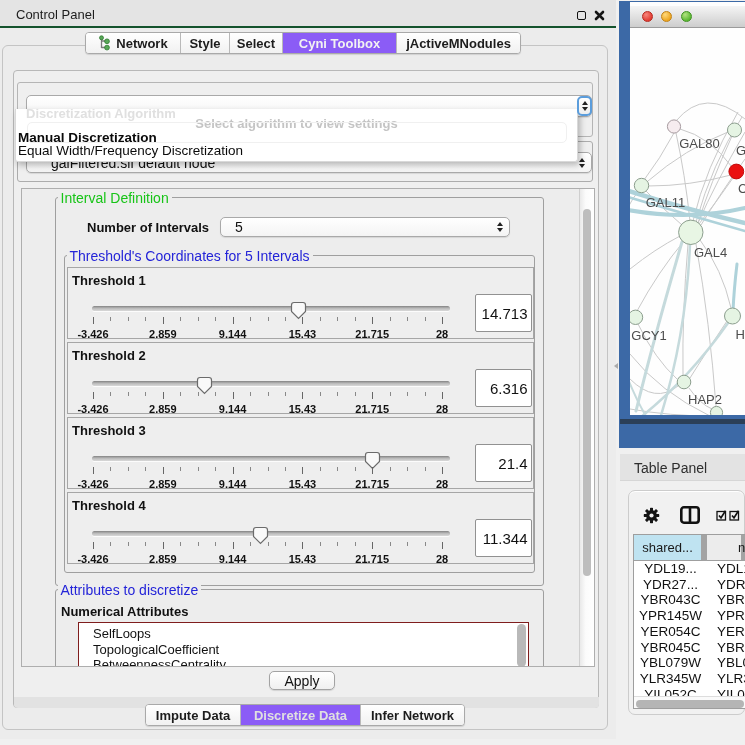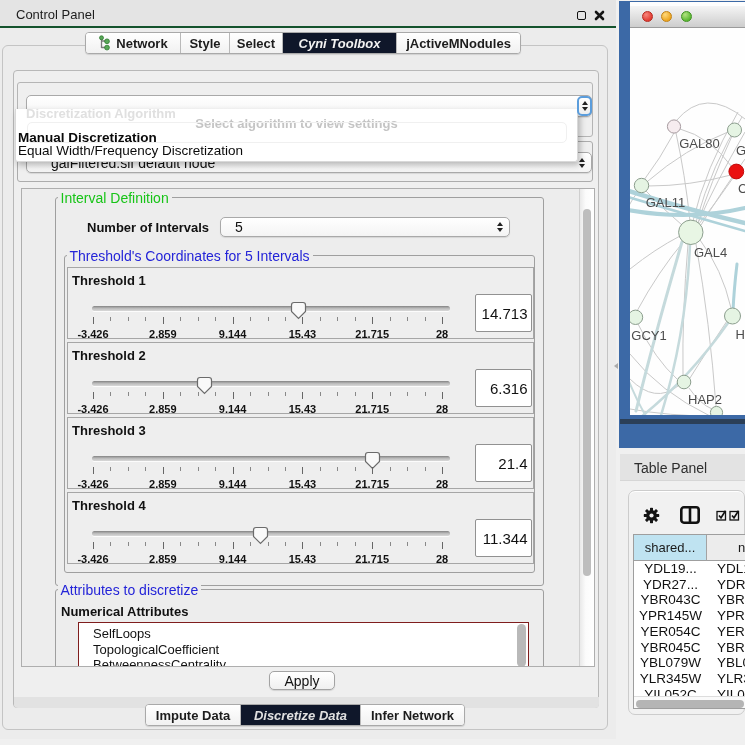--- a/index.html
+++ b/index.html
@@ -22,21 +22,21 @@
 #innerPanel { left:13px; top:70px; width:586px; height:638px; background:#efefef;
   border:1px solid #b8b8b8; border-radius:4px; }
 
 
 .segbar { display:flex; background:#fdfdfd; border:1px solid #a9a9a9; border-radius:4px;
   overflow:hidden; box-shadow:0 1px 1px rgba(0,0,0,0.12); }
 .seg { display:flex; align-items:center; justify-content:center; font-size:13px;
   font-weight:600; color:#1c1c1c; border-left:1px solid #b9b9b9; height:100%;
   background:linear-gradient(#ffffff,#f1f1f1); }
 .seg:first-child { border-left:none; }
-.seg.dark { background:#0f172a; color:#f2f2f2;font-style:italic; }
+.seg.dark { background:#8b5cf6; color:#f2f2f2; }
 #topTabs { left:85px; top:32px; width:436px; height:22px; }
 #topTabs .s1{width:94px;} #topTabs .s2{width:49px;} #topTabs .s3{width:53px;}
 #topTabs .s4{width:114px;} #topTabs .s5{width:126px; flex:1;}
 #botTabs { left:145px; top:704px; width:320px; height:22px; }
 #botTabs .s1{width:94px;} #botTabs .s2{width:120px;} #botTabs .s3{flex:1;}
 #botTabs .seg.dark { color:#e0e0e0; }
 
 
 .group { border:1px solid #acacac; border-radius:3px; }
 .gtitle { position:absolute; top:-8px; left:1.5px; background:#efefef; padding:0 3px;
@@ -101,21 +101,21 @@
 #tablebar { left:620px; top:454px; width:125px; height:27px; background:#e3e3e3;
   border-bottom:1px solid #d6d6d6; }
 #tablebar span { position:absolute; left:14px; top:6px; font-size:14px; color:#2e2e2e; }
 #rightbg { left:616px; top:448px; width:129px; height:297px; background:#efefef; z-index:-1; }
 
 #tablebox { left:628px; top:490px; width:117px; height:225px; background:#f1f1f1;
   border:1px solid #cccccc; border-radius:7px; box-shadow:inset 0 1px 0 #fff; }
 #tblarea { position:absolute; left:4px; top:43px; width:113px; height:175px;
   border:1px solid #9e9e9e; background:#fff; overflow:hidden; }
 .hcell { position:absolute; top:0; height:26px; font-size:13px; color:#1a1a1a;
-  display:flex; align-items:center; justify-content:center; border-right:1px solid #a3a3a3;
+  display:flex; align-items:center; justify-content:center; border-right:6px solid #a3a3a3;
   border-bottom:1px solid #9f9f9f; }
 .trow { position:absolute; width:200px; font-size:13.5px; color:#111; }
 #hscroll { position:absolute; left:0px; top:161px; width:113px; height:14px; background:#fafafa; border-top:1px solid #ddd; }
 #hthumb { position:absolute; left:2px; top:3px; width:108px; height:8px; background:#b5b5b5; border-radius:4px; }
 
 
 #popup { left:15px; top:81px; width:563px; height:53px; background:#ffffff;
   border:1px solid #d9d9d9; border-top:none; border-radius:0 0 3px 3px;
   box-shadow:2px 3px 6px rgba(0,0,0,0.28); z-index:50;margin-top:28px; }
 #popup .hint { position:absolute; left:0; right:0; top:7px; text-align:center;

